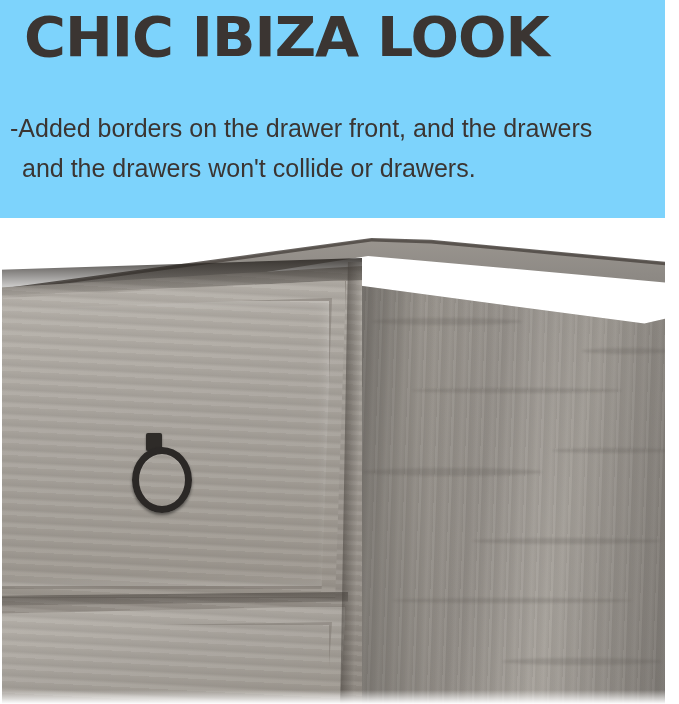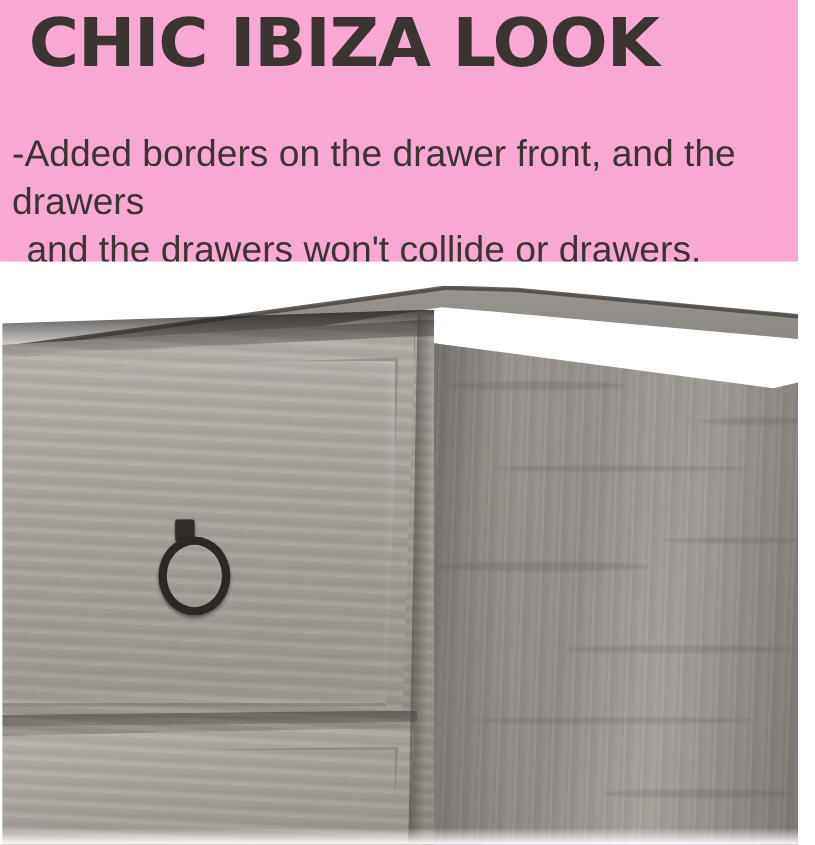--- a/index.html
+++ b/index.html
@@ -7,21 +7,21 @@
     padding: 0;
     background: #ffffff;
   }
   body {
     font-family: "Liberation Sans", sans-serif;
   }
   .canvas {
     position: relative;
     width: 665px;
     height: 704px;
-    background: #f9a8d4;
+    background: #7dd3fc;
     overflow: hidden;
   }
 
   
   .headline {
     position: absolute;
     left: 24px;
     top: 6px;
     width: 640px;
     font-family: "DejaVu Sans", sans-serif;
@@ -33,21 +33,21 @@
     white-space: nowrap;
     transform: scaleX(1.02);
     transform-origin: left center;
   }
   .subline {
     position: absolute;
     left: 10px;
     top: 108px;
     width: 660px;
     font-family: "Liberation Sans", sans-serif;
-    font-size: 31px;
+    font-size: 25px;
     line-height: 40px;
     color: #3b3532;
   }
   .subline .l2 {
     display: block;
     padding-left: 12px;
   }
 
   
   .photo {

